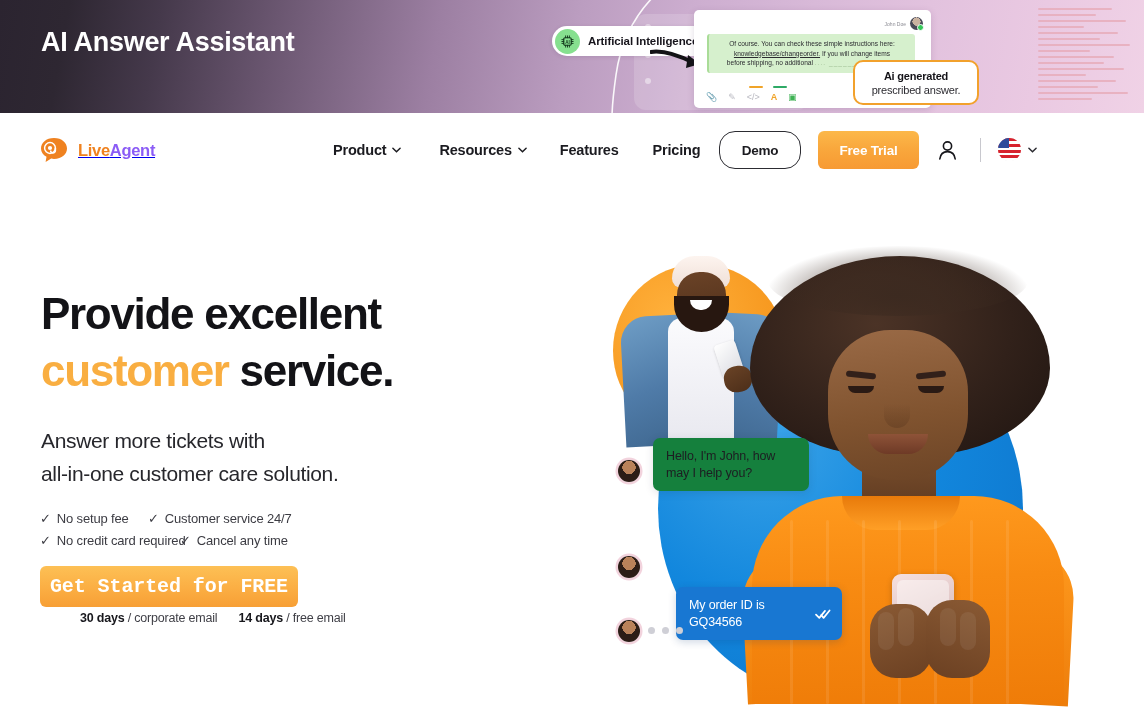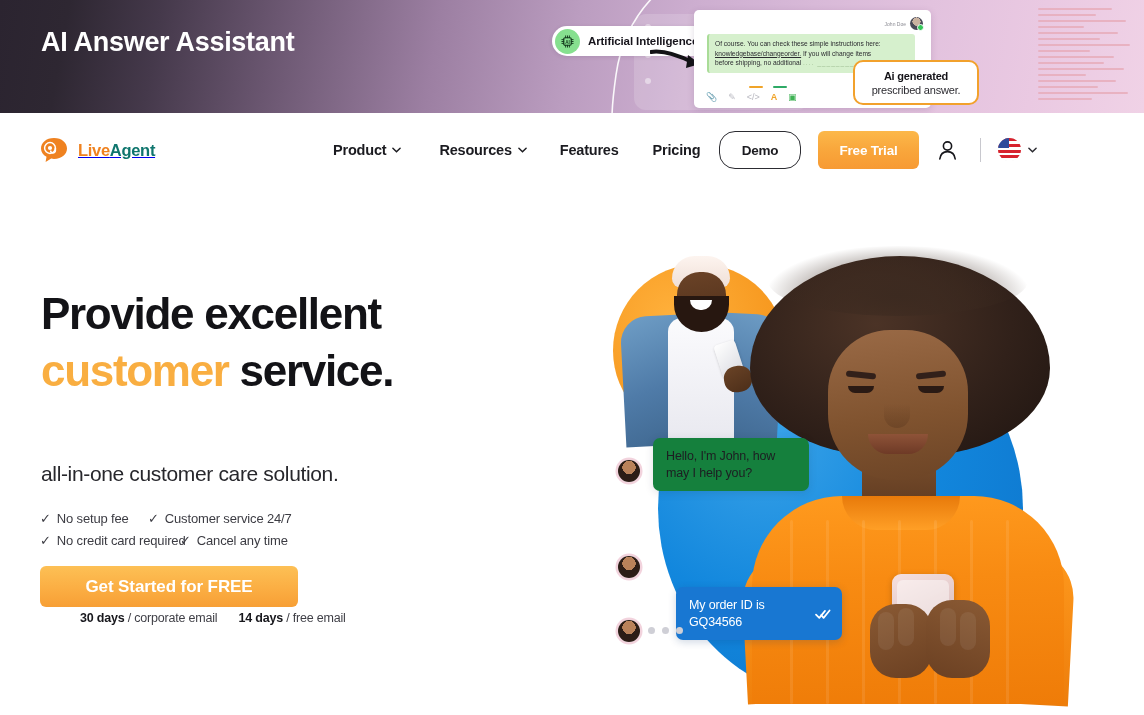--- a/index.html
+++ b/index.html
@@ -13,21 +13,21 @@
 
   
   .promo {
     position: absolute; left: 0; top: 0; width: 1144px; height: 113px;
     overflow: hidden;
     background: linear-gradient(100deg,
         #2b2430 0%, #2e2732 6%, #45394b 14%, #6a5670 24%,
         #9c7fa2 38%, #bb9dc0 50%, #cdaed0 60%, #d8b9d8 70%,
         #e2c2de 80%, #eac9e2 90%, #f0d2e6 100%);
   }
-  .promo-inner { position:absolute; left:0; top:0; width:952px; height:113px; }
+  .promo-inner { position:absolute; left:0; top:0; width:952px; height:113px;text-align:center; }
   .promo-text { position: absolute; left: 41px; top: 26px; }
   .promo-title {
     color: #ffffff; font-size: 27px; font-weight: bold; letter-spacing: -0.3px;
     line-height: 32px;
   }
   .promo-sub {
     color: #f4eef6; font-size: 17px; font-weight: normal; line-height: 24px;
     margin-top: 3px; letter-spacing: -0.1px;
   }
 
@@ -100,21 +100,21 @@
 
   
   .navbar {
     position:absolute; left:0; top:113px; width:1144px; height:73px;
     background:#ffffff; display:flex; align-items:center;
   }
   .logo { position:absolute; left:40px; top:137px; display:flex; align-items:center; gap:8px; }
   .logo-mark { width:30px; height:26px; position:relative; flex:none; }
   .logo-text { font-size:16.5px; font-weight:bold; letter-spacing:-0.3px; }
   .logo-live { color:#ef8220; }
-  .logo-agent { color:#0f766e; }
+  .logo-agent { color:#8b5cf6; }
 
   .nav-links { position:absolute; left:333px; top:137px; display:flex; align-items:center; gap:0; height:26px;}
   .nav-item {
     font-size:14.5px; font-weight:bold; color:#1b1b20; letter-spacing:-0.2px;
     display:flex; align-items:center; gap:6px; cursor:pointer; white-space:nowrap;
   }
   .nav-gap1 { width:38px; } .nav-gap2 { width:33px; } .nav-gap3 { width:34px; }
   .chev { width:9px; height:6px; display:block; }
 
   .btn-demo {
@@ -154,22 +154,22 @@
   .perk-row { display:flex; align-items:center; height:22px; }
   .perk { font-size:13px; color:#3c3c43; letter-spacing:-0.15px; display:flex; align-items:center; gap:6px; white-space:nowrap;}
   .perk .tick { font-size:13px; color:#3c3c43; }
   .perk-a { width:108px; }
   .perk-b { width:140px; }
 
   .cta {
     position:absolute; left:40px; top:566px; width:258px; height:41px;
     border-radius:6px; border:none; cursor:pointer;
     background: linear-gradient(180deg,#fdc055 0%,#fbae43 55%,#f79f35 100%);
-    color:#ffffff; font-size:17px; font-weight:bold; letter-spacing:-0.1px;
-    display:flex; align-items:center; justify-content:center;
+    color:#ffffff; font-size:20px; font-weight:bold; letter-spacing:-0.1px;
+    display:flex; align-items:center; justify-content:center;font-family:Liberation Mono, monospace;
   }
   .trialnote { position:absolute; left:40px; top:611px; font-size:12.5px; color:#3f3f46; letter-spacing:-0.2px; display:flex; gap:6px;margin-left:40px;}
   .trialnote b { color:#17171c; }
   .trialnote .sp { display:inline-block; width:9px; }
 
   
   .art { position:absolute; left:600px; top:250px; width:480px; height:450px; }
   .blob-blue {
     position:absolute; left:58px; top:66px; width:365px; height:385px;
     border-radius:50% 50% 50% 50%/ 50% 50% 50% 50%;
@@ -411,21 +411,21 @@
       <path d="M1 1 L5 5 L9 1" fill="none" stroke="#2a2a30" stroke-width="1.6" stroke-linecap="round"></path>
     </svg>
   </span>
 
   <h1 class="h1">
     <span>Provide excellent</span><br>
     <span class="accent">customer</span><span> service.</span>
   </h1>
 
   <p class="lede">
-    <br>
+    <span>Answer more tickets with</span><br>
     <span>all-in-one customer care solution.</span>
   </p>
 
   <div class="perks">
     <div class="perk-row">
       <span class="perk perk-a">
         <span class="tick">✓</span>
         <span>No setup fee</span>
       </span>
       <span class="perk">

